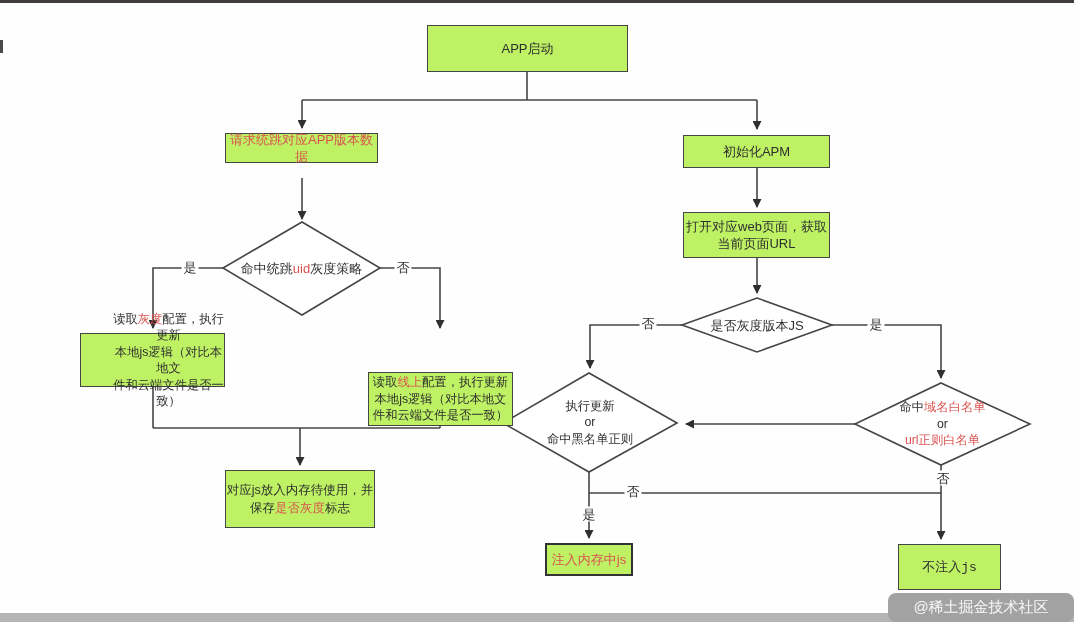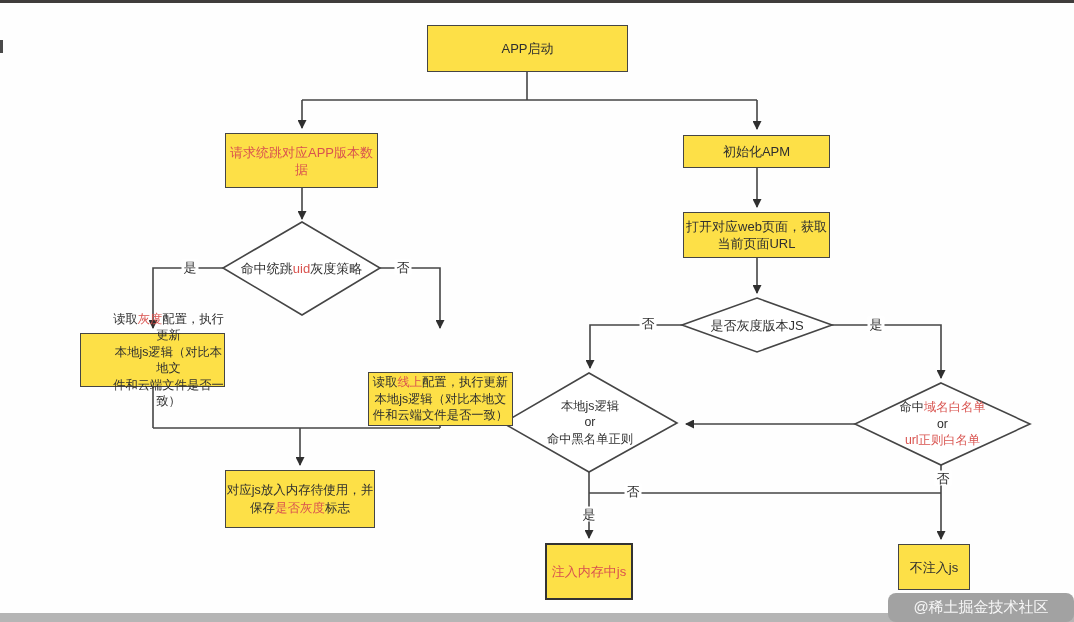--- a/index.html
+++ b/index.html
@@ -6,21 +6,21 @@
   #stage{
     position:relative;width:1074px;height:622px;overflow:hidden;
     background:#fefefe;
     font-family:"Liberation Sans","DejaVu Sans",sans-serif;
     color:#2f2f2f;
   }
   .abs{position:absolute;}
   svg#conn{position:absolute;left:0;top:0;width:1074px;height:622px;}
   .box{
     position:absolute;box-sizing:border-box;border:1.6px solid #454545;
-    background:#fde047;display:flex;align-items:center;justify-content:center;
+    background:#bef264;display:flex;align-items:center;justify-content:center;
     text-align:center;font-size:13px;line-height:17px;
   }
   .box.multiline{flex-direction:column;justify-content:center;}
   .dtext{
     position:absolute;display:flex;flex-direction:column;align-items:center;justify-content:center;
     text-align:center;font-size:13px;line-height:15px;pointer-events:none;
   }
   .red{color:#d9534f;}
   .edge-label{
     position:absolute;transform:translate(-50%,-50%);
@@ -76,21 +76,21 @@
       <polygon points="757,298 832,325 757,352 682,325"></polygon>
       <polygon points="589,373 677,423 589,472 503,423"></polygon>
       <polygon points="941,383 1030,424 941,465 855,424"></polygon>
     </g>
   </svg>
 
   <div class="box" style="left:427px;top:25px;width:201px;height:47px;">
     <span>APP启动</span>
   </div>
 
-  <div class="box red" style="left:225px;top:133px;width:153px;height:55px;">
+  <div class="box red" style="left:225px;top:133px;width:153px;height:30px;">
     <span>请求统跳对应APP版本数据</span>
   </div>
 
   <div class="box multiline small" style="left:80px;top:333px;width:145px;height:54px;padding-left:32px;">
     <div><span>读取</span><span class="red">灰度</span><span>配置，执行更新</span></div>
     <div>本地js逻辑（对比本地文</div>
     <div>件和云端文件是否一致）</div>
   </div>
 
   <div class="box multiline small" style="left:368px;top:333px;width:145px;height:54px;margin-top:39px;">
@@ -106,38 +106,38 @@
   <div class="box multiline" style="left:225px;top:470px;width:150px;height:58px;font-size:12.5px;line-height:18px;">
     <div>对应js放入内存待使用，并</div>
     <div><span>保存</span><span class="red">是否灰度</span><span>标志</span></div>
   </div>
 
   <div class="box multiline" style="left:683px;top:212px;width:147px;height:46px;">
     <div>打开对应web页面，获取</div>
     <div>当前页面URL</div>
   </div>
 
-  <div class="box red" style="left:545px;top:543px;width:88px;height:57px;border-width:2px;border-color:#333333;">
+  <div class="box red" style="left:545px;top:543px;width:88px;height:33px;border-width:2px;border-color:#333333;">
     <span>注入内存中js</span>
   </div>
 
-  <div class="box" style="left:898px;top:544px;width:72px;height:46px;">
+  <div class="box" style="left:898px;top:544px;width:103px;height:46px;font-family:Liberation Mono, monospace;">
     <span>不注入js</span>
   </div>
 
   <div class="dtext" style="left:223px;top:222px;width:157px;height:93px;text-align:right;">
     <div><span>命中统跳</span><span class="red">uid</span><span>灰度策略</span></div>
   </div>
 
   <div class="dtext" style="left:682px;top:298px;width:150px;height:54px;">
     <div>是否灰度版本JS</div>
   </div>
 
   <div class="dtext small" style="left:503px;top:373px;width:174px;height:99px;">
-    <div>本地js逻辑</div>
+    <div>执行更新</div>
     <div>or</div>
     <div>命中黑名单正则</div>
   </div>
 
   <div class="dtext small" style="left:855px;top:383px;width:175px;height:82px;">
     <div><span>命中</span><span class="red">域名白名单</span></div>
     <div>or</div>
     <div class="red">url正则白名单</div>
   </div>
 

